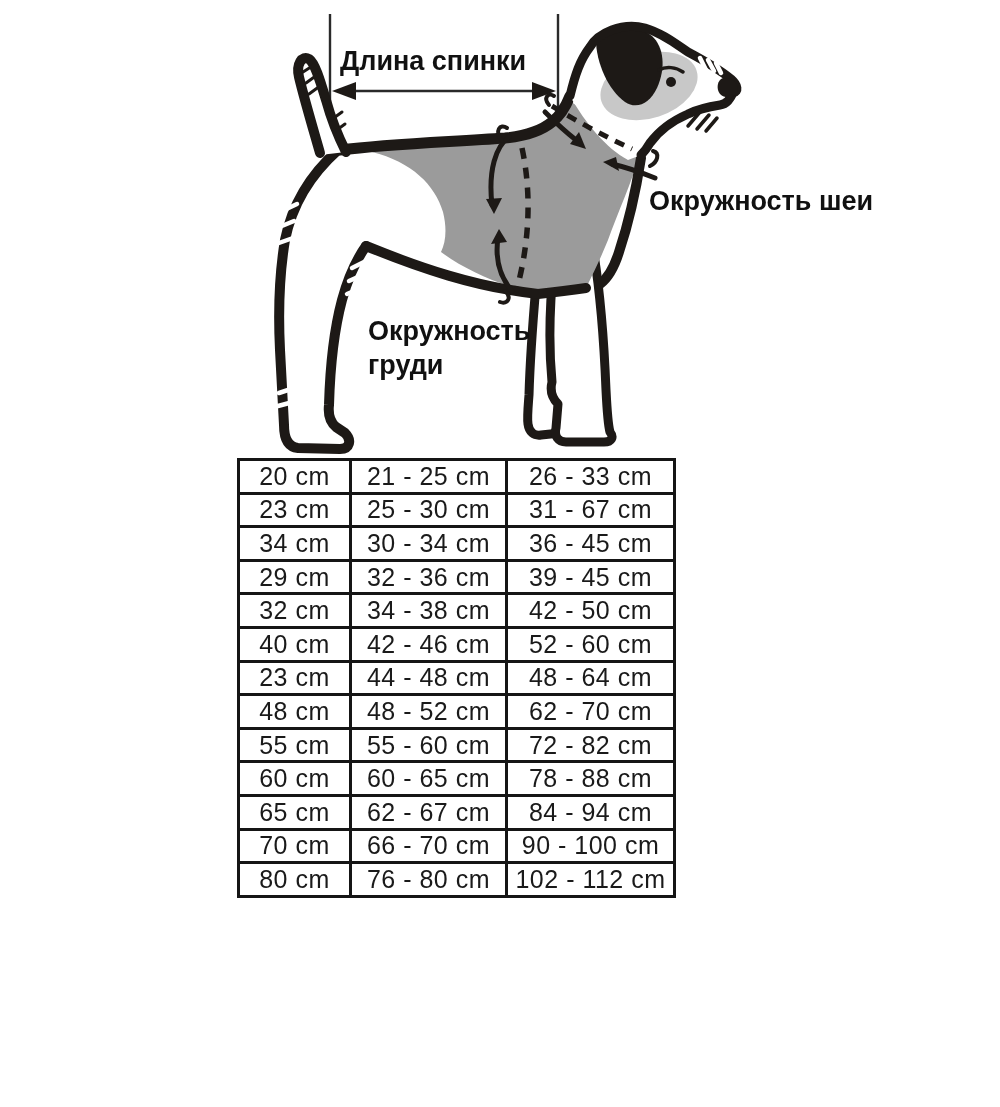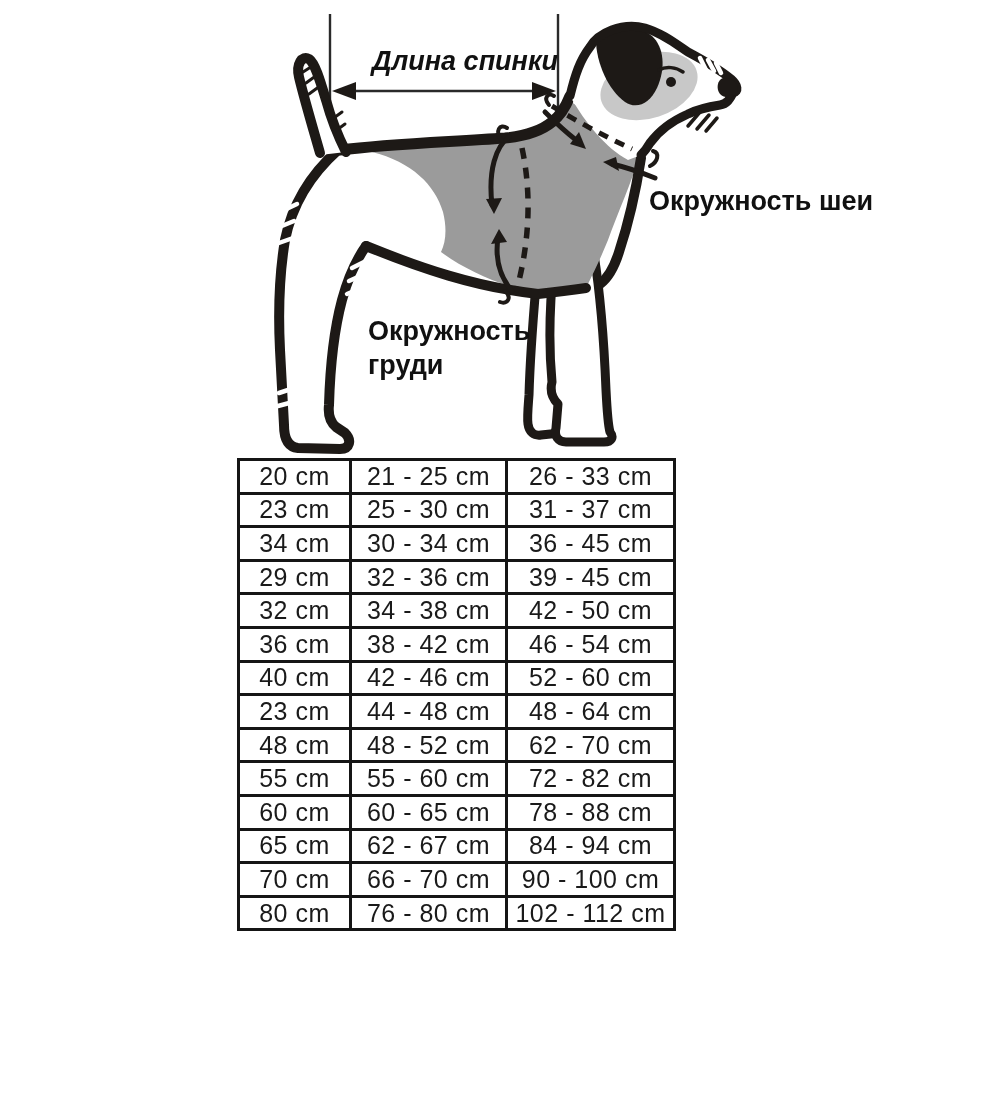--- a/index.html
+++ b/index.html
@@ -1,20 +1,20 @@
 <!DOCTYPE html>
 <html><head>
 <meta charset="utf-8">
 <style>
   html,body{margin:0;padding:0;background:#ffffff;}
   body{width:1000px;height:1107px;position:relative;font-family:"Liberation Sans","DejaVu Sans",sans-serif;overflow:hidden;}
   .stage{position:absolute;left:0;top:0;width:1000px;height:1107px;}
   svg{position:absolute;left:0;top:0;}
   .diagram-label{position:absolute;font-weight:bold;color:#111;font-size:27px;line-height:34px;white-space:pre-line;}
-  #lbl-back{left:372px;top:44px;font-style:italic;}
+  #lbl-back{left:340px;top:44px;}
   #lbl-neck{left:649px;top:184px;}
   #lbl-chest{left:368px;top:314px;width:240px;}
   table.size{position:absolute;left:237px;top:458px;border-collapse:collapse;table-layout:fixed;width:436px;padding-left:42px;}
   table.size td{border:3px solid #151515;height:30.6px;text-align:center;vertical-align:middle;
     font-size:25px;color:#1a1a1a;padding:0;letter-spacing:0.5px;}
   table.size col.c1{width:112px;} table.size col.c2{width:156px;} table.size col.c3{width:168px;}
 </style>
 </head>
 <body>
 
@@ -127,41 +127,36 @@
       </colgroup>
     <tbody>
         <tr>
           <td>20 cm</td>
           <td>21 - 25 cm</td>
           <td>26 - 33 cm</td>
         </tr>
         <tr>
           <td>23 cm</td>
           <td>25 - 30 cm</td>
-          <td>31 - 37 cm</td>
+          <td>31 - 67 cm</td>
         </tr>
         <tr>
           <td>34 cm</td>
           <td>30 - 34 cm</td>
           <td>36 - 45 cm</td>
         </tr>
         <tr>
           <td>29 cm</td>
           <td>32 - 36 cm</td>
           <td>39 - 45 cm</td>
         </tr>
         <tr>
           <td>32 cm</td>
           <td>34 - 38 cm</td>
           <td>42 - 50 cm</td>
-        </tr>
-        <tr>
-          <td>36 cm</td>
-          <td>38 - 42 cm</td>
-          <td>46 - 54 cm</td>
         </tr>
         <tr>
           <td>40 cm</td>
           <td>42 - 46 cm</td>
           <td>52 - 60 cm</td>
         </tr>
         <tr>
           <td>23 cm</td>
           <td>44 - 48 cm</td>
           <td>48 - 64 cm</td>

